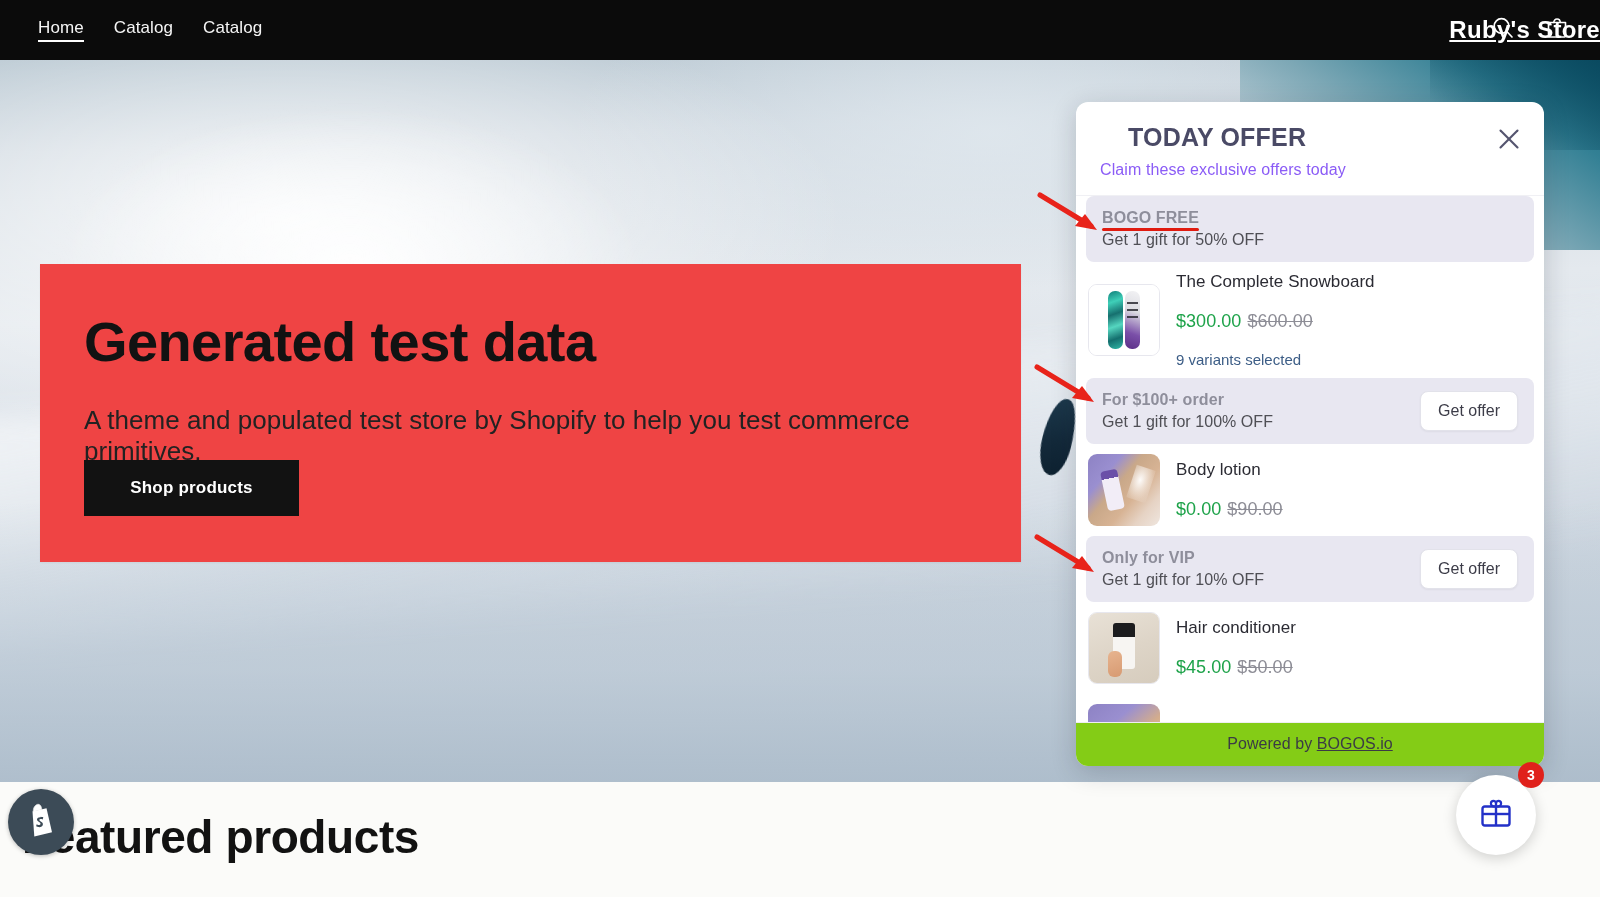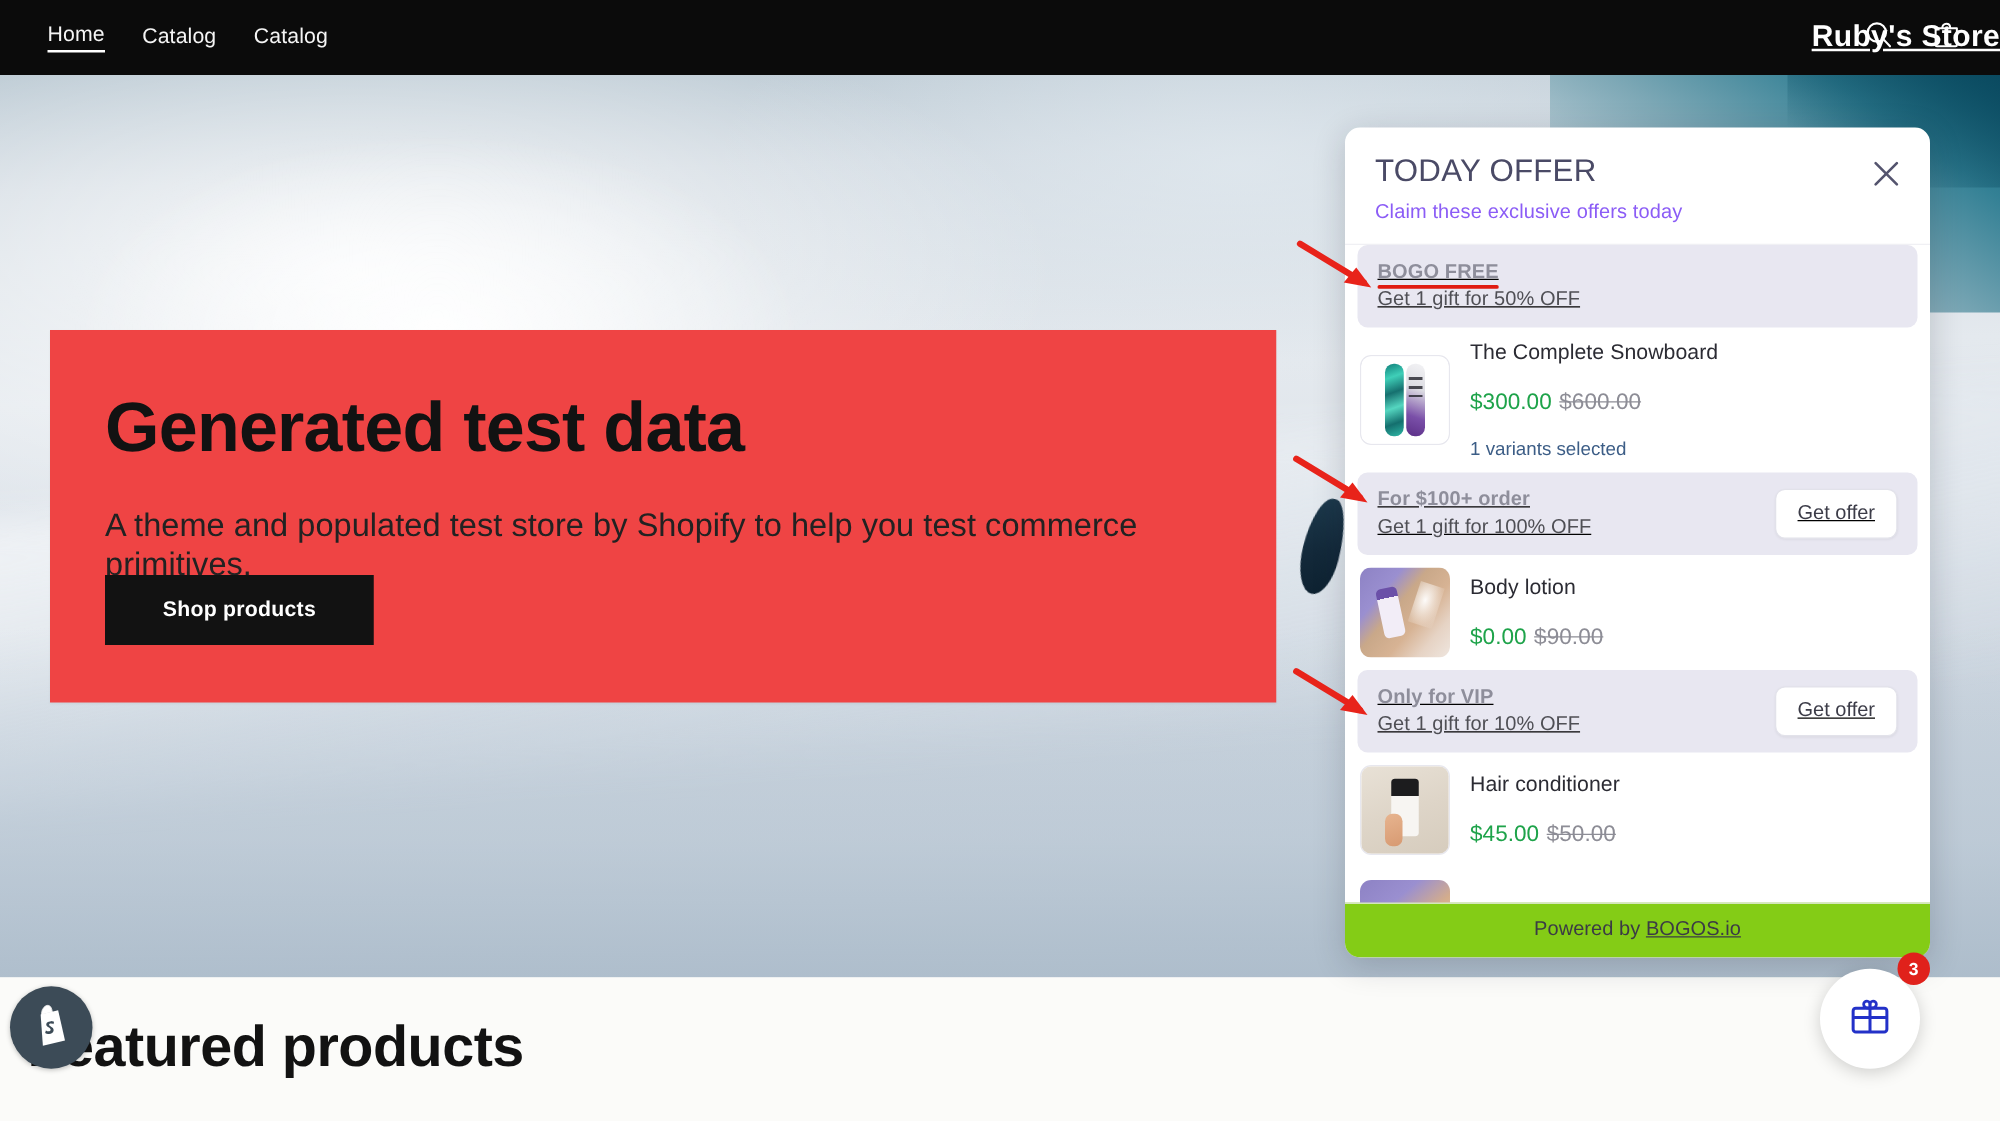--- a/index.html
+++ b/index.html
@@ -25,21 +25,20 @@
     top: 0; left: 0;
     width: 1600px;
     height: 60px;
     background: #0b0b0b;
     display: flex;
     align-items: center;
     z-index: 40;
   }
   .nav-links {
     display: flex;
-    align-items: center;
     gap: 30px;
     margin-left: 38px;
   }
   .nav-link {
     color: #f5f5f5;
     font-size: 17px;
     line-height: 1;
     letter-spacing: .1px;
     padding-bottom: 4px;
     text-decoration: none;
@@ -218,24 +217,25 @@
     display: flex;
     flex-direction: column;
   }
   .panel-head {
     position: relative;
     padding: 22px 24px 16px 24px;
     flex: 0 0 auto;
   }
   .panel-title {
     font-size: 25px;
-    font-weight: normal;
+    font-weight: bold;
     color: #4a4a66;
     letter-spacing: .2px;
     line-height: 1.1;
+    margin-left: 28px;
   }
   .panel-subtitle {
     margin-top: 9px;
     font-size: 16px;
     color: #8b5cf6;
     letter-spacing: .1px;
   }
   .panel-close {
     position: absolute;
     right: 22px; top: 24px;
@@ -251,21 +251,20 @@
   .offer-row {
     margin: 0 10px 0 10px;
     background: #e8e7f1;
     border-radius: 8px;
     padding: 13px 16px;
     display: flex;
     align-items: flex-end;
     justify-content: space-between;
     min-height: 62px;
     cursor: pointer;
-    text-decoration: underline;
   }
   .offer-row-text { display: flex; flex-direction: column; gap: 4px; }
   .offer-name {
     font-size: 16px;
     font-weight: bold;
     color: #8e8e9b;
     letter-spacing: .1px;
     position: relative;
     display: inline-block;
     width: fit-content;
@@ -512,21 +511,21 @@
           <div class="tn-snowboard">
             <div class="board a"></div>
             <div class="board b"></div>
           </div>
         </div>
         <div class="product-info">
           <div class="product-title">The Complete Snowboard</div>
           <div class="price-line">
             <span class="price-new">$300.00</span><span class="price-old">$600.00</span>
           </div>
-          <div class="variant-note">1 variants selected</div>
+          <div class="variant-note">9 variants selected</div>
         </div>
       </div>
 
       <div class="offer-row">
         <div class="offer-row-text">
           <div class="offer-name">For $100+ order</div>
           <div class="offer-desc">Get 1 gift for 100% OFF</div>
         </div>
         <button class="get-offer-btn">Get offer</button>
       </div>

